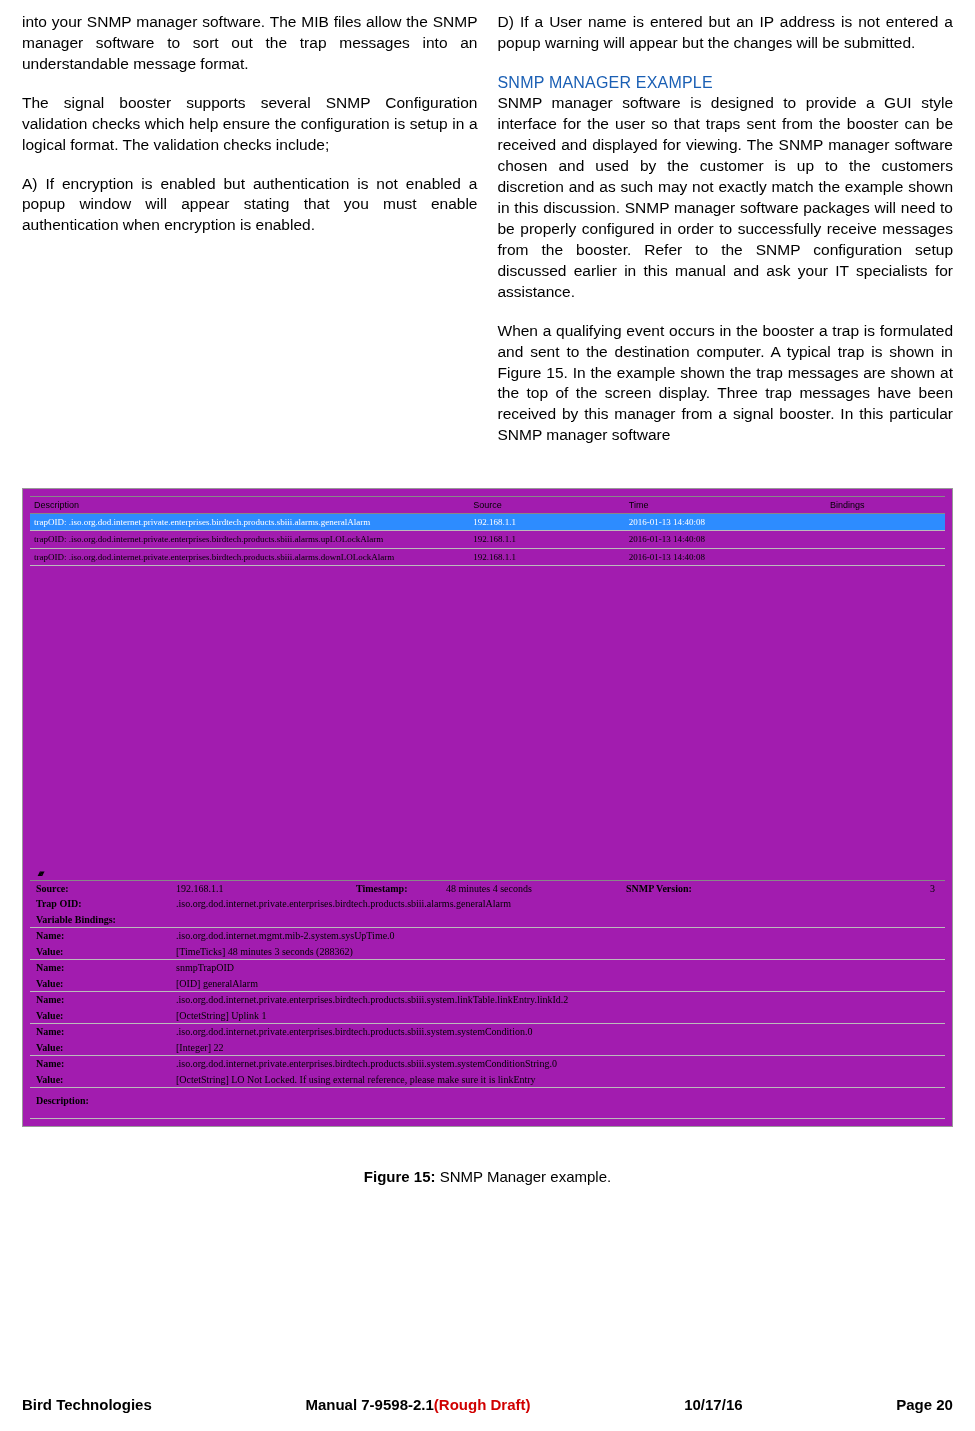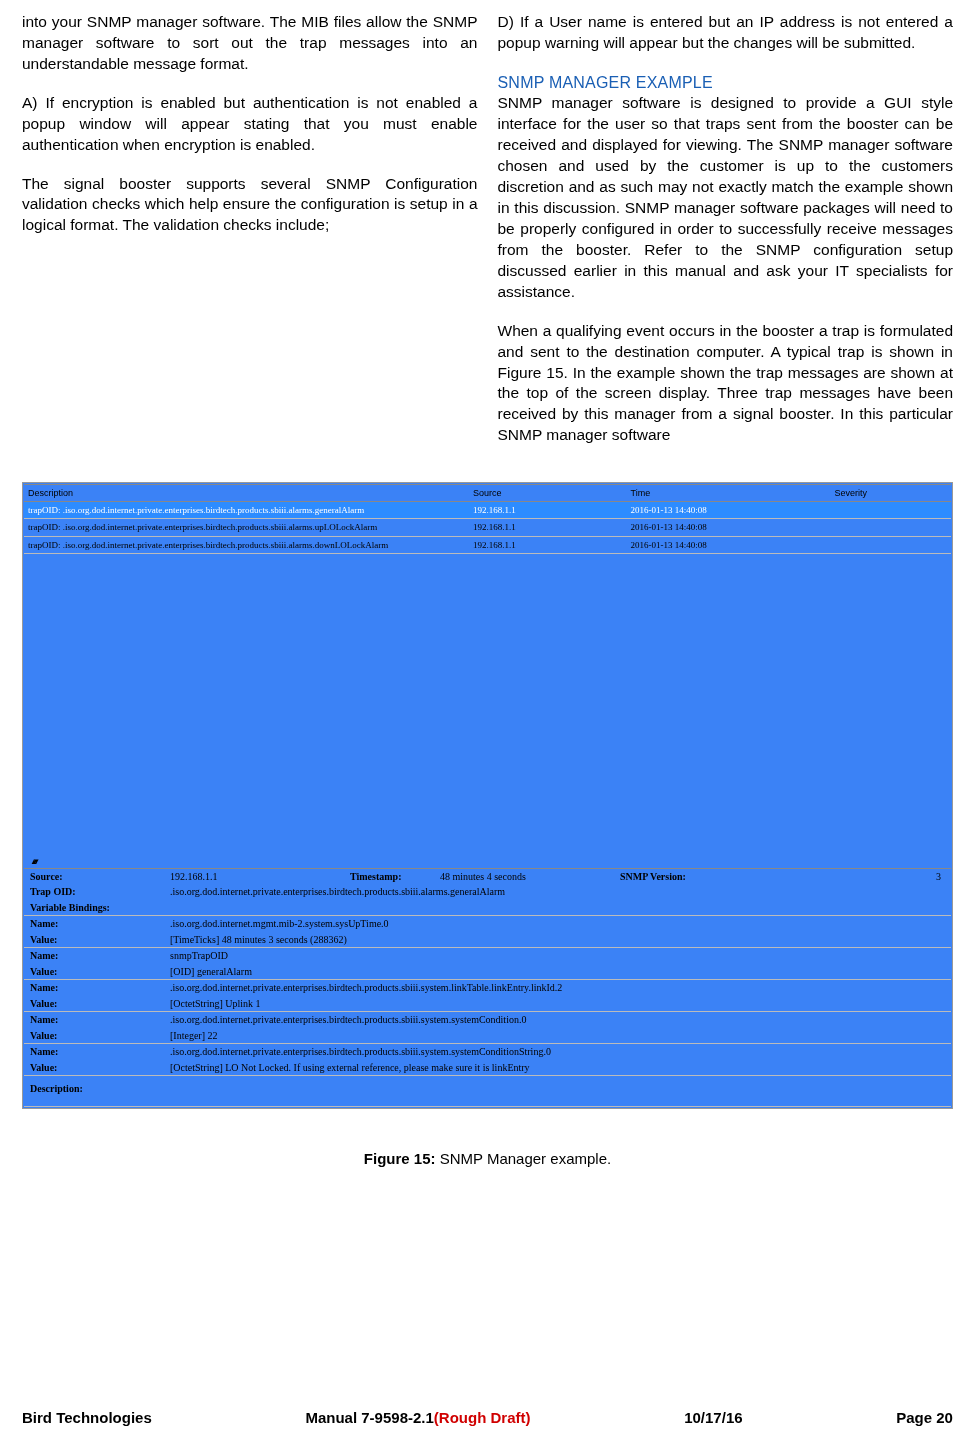--- a/index.html
+++ b/index.html
@@ -21,24 +21,24 @@
   }
   .col { flex: 1; }
   .para { margin-bottom: 18px; }
   .heading-blue {
     color: #1a5fb4;
     font-weight: normal;
     font-size: 16px;
     letter-spacing: 0.2px;
   }
   .figure-wrap {
-    margin-top: 18px;
+    margin-top: 24px;
     border: 1px solid #999;
-    padding: 1px;
-    background: #3b82f6;
+    padding: 7px;
+    background: #a21caf;
   }
   table.trap-table {
     width: 100%;
     border-collapse: collapse;
     font-size: 9px;
     font-family: "Times New Roman", serif;
   }
   table.trap-table th {
     text-align: left;
     font-weight: normal;
@@ -78,55 +78,55 @@
   .detail-row-border { border-bottom: 1px solid #bbb; }
   .detail-top-row td { padding-top:3px; padding-bottom:3px;}
   .caption {
     text-align: center;
     margin-top: 40px;
     font-size: 15px;
   }
   .caption b { font-weight: bold; }
   .footer {
     position: absolute;
-    bottom: 3px;
+    bottom: 16px;
     left: 22px;
     right: 22px;
     display: flex;
     justify-content: space-between;
     font-weight: bold;
     font-size: 15px;
   }
   .footer .red { color: #d00000; }
 </style>
 </head>
 <body>
 
 <div class="columns">
   <div class="col">
     <p class="para">into your SNMP manager software. The MIB files allow the SNMP manager software to sort out the trap messages into an understandable message format.</p>
+    <p class="para">The signal booster supports several SNMP Configuration validation checks which help ensure the configuration is setup in a logical format. The validation checks include;</p>
     <p class="para">A)  If encryption is enabled but authentication is not enabled a popup window will appear stating that you must enable authentication when encryption is enabled.</p>
-    <p class="para">The signal booster supports several SNMP Configuration validation checks which help ensure the configuration is setup in a logical format. The validation checks include;</p>
   </div>
   <div class="col">
     <p class="para">D) If a User name is entered but an IP address is not entered a popup warning will appear but the changes will be submitted.</p>
     <p class="heading-blue">SNMP MANAGER EXAMPLE</p>
     <p class="para">SNMP manager software is designed to provide a GUI style interface for the user so that traps sent from the booster can be received and displayed for viewing. The SNMP manager software chosen and used by the customer is up to the customers discretion and as such may not exactly match the example shown in this discussion. SNMP manager software packages will need to be properly configured in order to successfully receive messages from the booster. Refer to the SNMP configuration setup discussed earlier in this manual and ask your IT specialists for assistance.</p>
     <p class="para">When a qualifying event occurs in the booster a trap is formulated and sent to the destination computer. A typical trap is shown in Figure 15. In the example shown the trap messages are shown at the top of the screen display. Three trap messages have been received by this manager from a signal booster. In this particular SNMP manager software</p>
   </div>
 </div>
 
 <div class="figure-wrap">
   <table class="trap-table">
     <thead>
       <tr>
         <th>Description</th>
         <th>Source</th>
         <th>Time</th>
-        <th>Severity</th>
+        <th>Bindings</th>
       </tr>
     </thead>
     <tbody id="trap-body">
         <tr class="selected">
           <td>trapOID: .iso.org.dod.internet.private.enterprises.birdtech.products.sbiii.alarms.generalAlarm</td>
           <td>192.168.1.1</td>
           <td>2016-01-13 14:40:08</td>
           <td></td>
         </tr>
         <tr>

